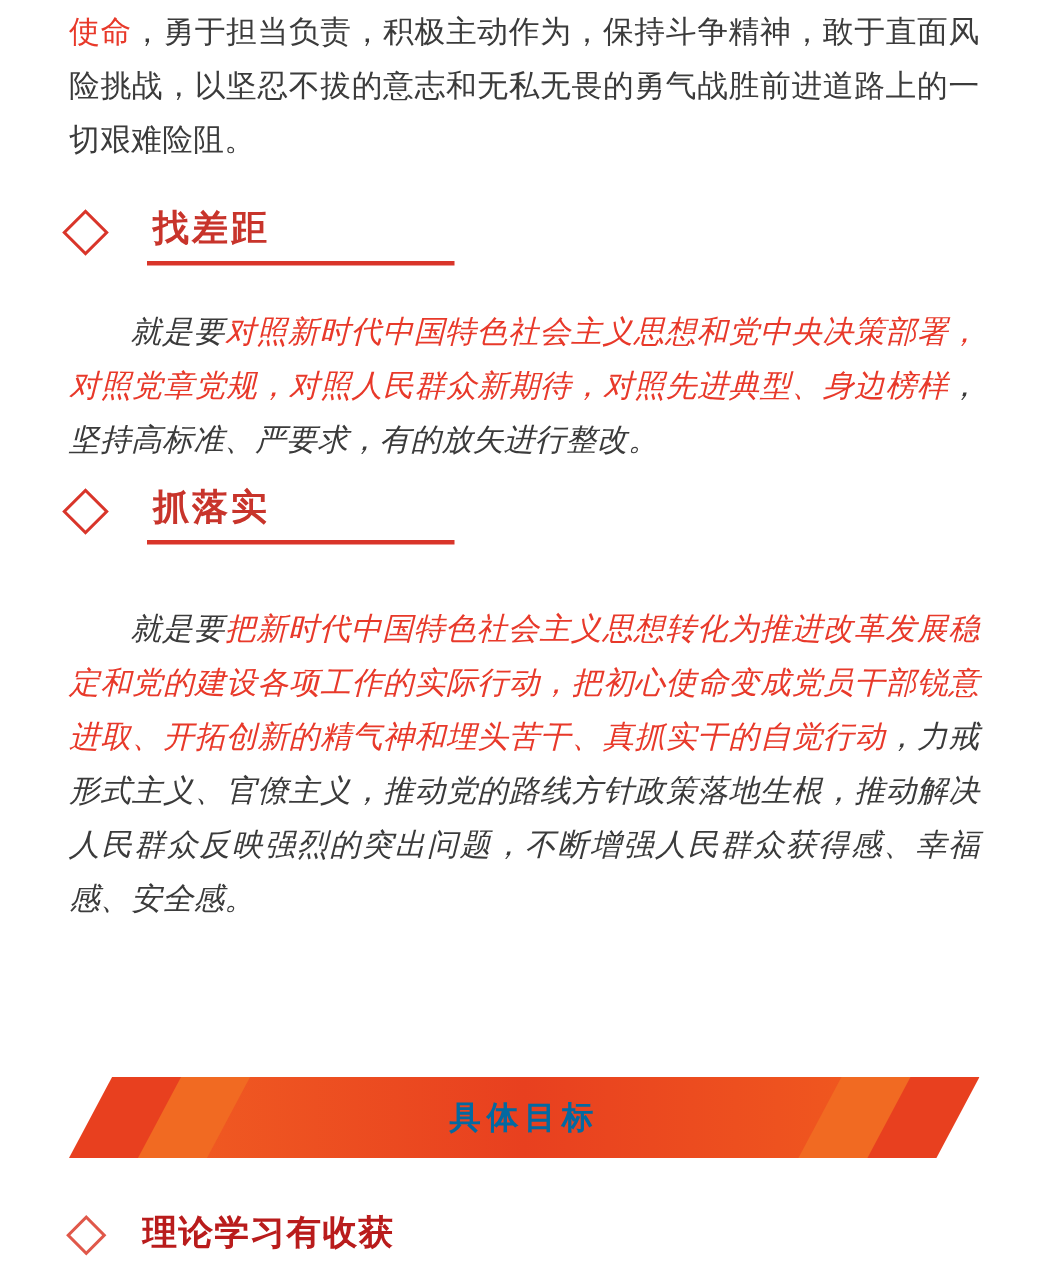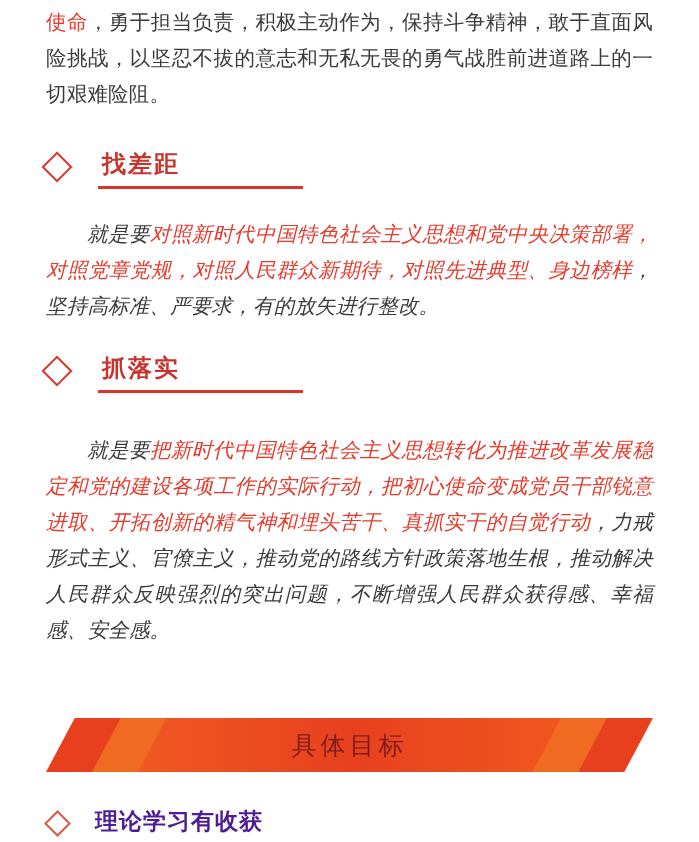--- a/index.html
+++ b/index.html
@@ -135,23 +135,23 @@
   }
   .banner-text {
     position: absolute;
     left: 0;
     right: 0;
     top: 0;
     bottom: 0;
     display: flex;
     align-items: center;
     justify-content: center;
-    color: #7f1d1d;
-    font-size: 25px;
-    font-weight: normal;
+    color: #0369a1;
+    font-size: 21px;
+    font-weight: bold;
     letter-spacing: 4px;
   }
 
   
   .sub-head {
     position: absolute;
     left: 46px;
     right: 46px;
     height: 40px;
   }
@@ -164,44 +164,44 @@
     border: 2px solid #e0584a;
     transform: rotate(45deg);
     box-sizing: border-box;
   }
   .sub-title {
     position: absolute;
     left: 49px;
     top: 0px;
     font-size: 23px;
     font-weight: bold;
-    color: #4c1d95;
+    color: #b91c1c;
     letter-spacing: 1px;
   }
 </style>
 </head>
 <body>
 
 <div class="page">
 
   <p class="para" style="padding-top:4px;">
     <span class="hl">使命</span><span>，勇于担当负责，积极主动作为，保持斗争精神，敢于直面风险挑战，以坚忍不拔的意志和无私无畏的勇气战胜前进道路上的一切艰难险阻。</span>
   </p>
 
-  <div class="section-head" style="margin-top:34px;">
+  <div class="section-head" style="margin-top:22px;">
     <span class="diamond"></span>
     <span class="section-title">找差距</span>
     <span class="section-rule"></span>
   </div>
 
   <p class="para indent" style="margin-top:18px;">
     <span>就是要</span><span class="hl">对照新时代中国特色社会主义思想和党中央决策部署，对照党章党规，对照人民群众新期待，对照先进典型、身边榜样</span><span>，坚持高标准、严要求，有的放矢进行整改。</span>
   </p>
 
-  <div class="section-head" style="margin-top:26px;">
+  <div class="section-head" style="margin-top:8px;">
     <span class="diamond"></span>
     <span class="section-title">抓落实</span>
     <span class="section-rule"></span>
   </div>
 
   <p class="para indent" style="margin-top:30px;">
     <span>就是要</span><span class="hl">把新时代中国特色社会主义思想转化为推进改革发展稳定和党的建设各项工作的实际行动，把初心使命变成党员干部锐意进取、开拓创新的精气神和埋头苦干、真抓实干的自觉行动</span><span>，力戒形式主义、官僚主义，推动党的路线方针政策落地生根，推动解决人民群众反映强烈的突出问题，不断增强人民群众获得感、幸福感、安全感。</span>
   </p>
 
   <div class="banner-wrap" style="top:718px;">

